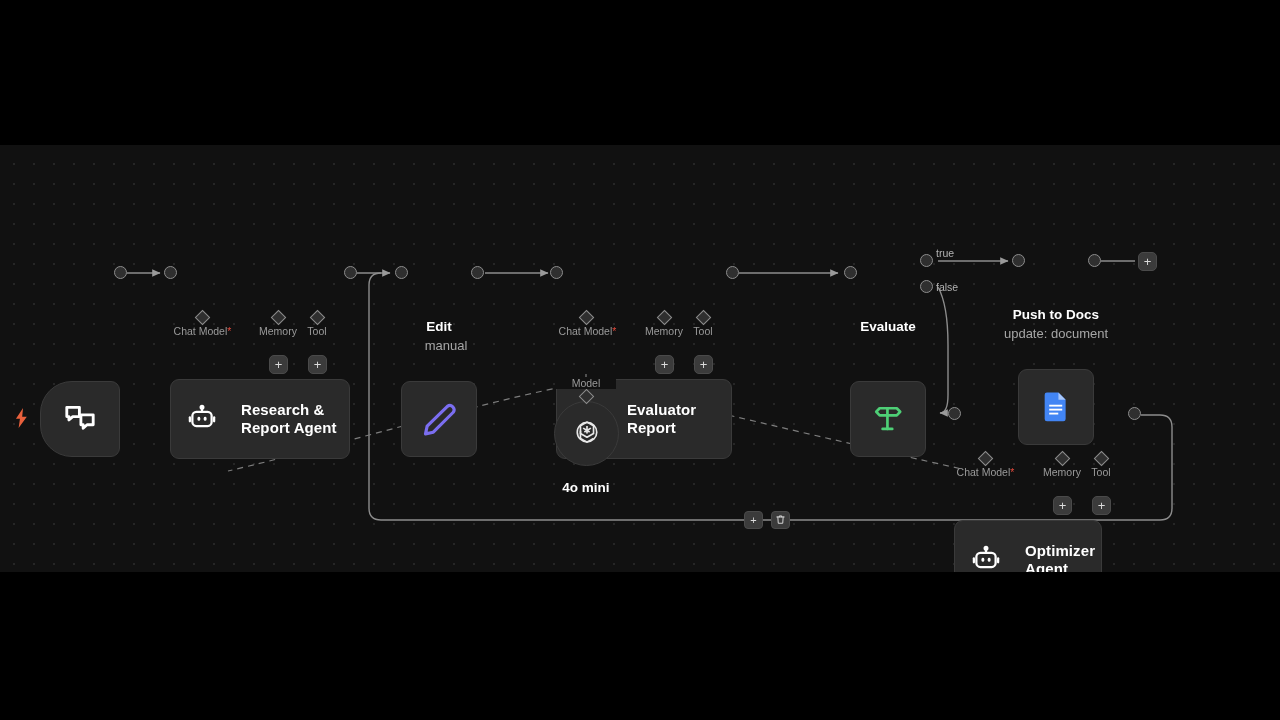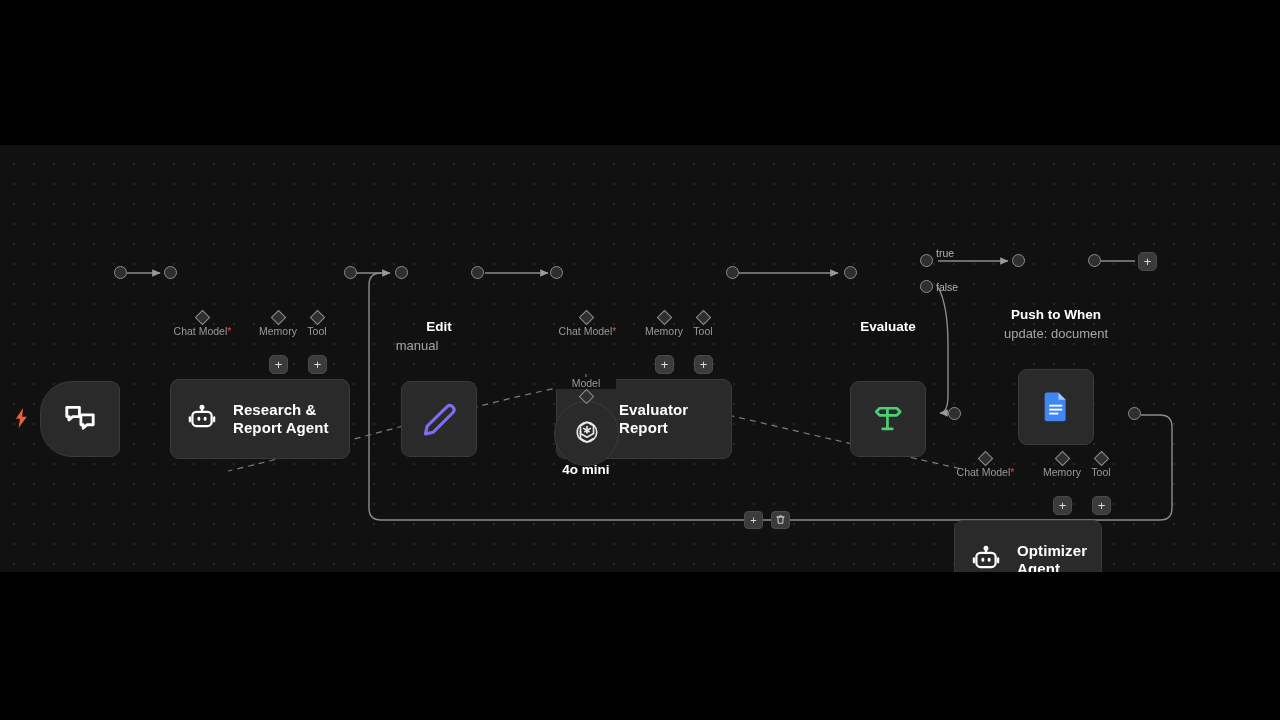--- a/index.html
+++ b/index.html
@@ -31,21 +31,21 @@
   
   .node {
     position: absolute;
     background: #2a2a2a;
     border: 1px solid #3a3a3a;
     border-radius: 9px;
     display: flex; align-items: center;
     z-index: 10;
   }
   .node.square { justify-content: center; }
-  .node.wide { padding-left: 16px; gap: 16px; }
+  .node.wide { padding-left: 16px; gap: 24px; }
 
   .node-title {
     color: #ffffff; font-size: 15px; font-weight: 700; letter-spacing: .1px;
     line-height: 1.18; white-space: pre-line;
   }
 
   .caption {
     position: absolute; z-index: 12;
     text-align: center; color: #ffffff;
     font-size: 13.5px; font-weight: 700; line-height: 1.35;
@@ -186,21 +186,21 @@
     <div class="node square" id="node-edit" style="left:401px; top:236px; width:76px; height:76px;">
       <span>
         <svg class="icon-svg" width="36" height="36" viewBox="0 0 24 24" fill="none" stroke="#7b6ef0" stroke-width="2.1" stroke-linecap="round" stroke-linejoin="round">
           <path d="M17.6 3.6a2.8 2.8 0 0 1 3.9 3.9L8.2 20.8 3 21.9l1.1-5.2z"></path>
         </svg>
       </span>
     </div>
     <div class="port" style="left:395px; top:121px;"></div>
     <div class="port" style="left:471px; top:121px;"></div>
     <div class="caption" style="left:379px; top:173px; width:120px;">Edit</div>
-    <div class="subcaption" style="left:357px; top:192px; width:120px;">manual</div>
+    <div class="subcaption" style="left:386px; top:192px; width:120px;">manual</div>
 
     <div class="node wide" id="node-evaluator" style="left:556px; top:234px; width:176px; height:80px;">
       <span>
         <svg class="icon-svg" width="30" height="30" viewBox="0 0 24 24" fill="none" stroke="#ffffff" stroke-width="1.8" stroke-linecap="round" stroke-linejoin="round">
           <path d="M12 3.2v2.6"></path>
             <circle cx="12" cy="2.6" r="1.1" fill="#ffffff"></circle>
           <rect x="4.3" y="6.2" width="15.4" height="11.4" rx="3.2"></rect>
           <rect x="8.4" y="10.2" width="2.2" height="3.2" rx="1.1" fill="#ffffff" stroke="none"></rect>
           <rect x="13.4" y="10.2" width="2.2" height="3.2" rx="1.1" fill="#ffffff" stroke="none"></rect>
           <path d="M2.3 10.6v3.2"></path>
@@ -247,21 +247,21 @@
           <path d="M13.7 1.8l5.1 5.1h-5.1z" fill="#a8c7fa"></path>
           <rect x="7.2" y="10.4" width="9.2" height="1.3" fill="#ffffff"></rect>
           <rect x="7.2" y="13.2" width="9.2" height="1.3" fill="#ffffff"></rect>
           <rect x="7.2" y="16" width="6.4" height="1.3" fill="#ffffff"></rect>
         </svg>
       </span>
     </div>
     <div class="port" style="left:1012px; top:109px;"></div>
     <div class="port" style="left:1088px; top:109px;"></div>
     <div class="plus-btn" style="left:1138px; top:107px;">+</div>
-    <div class="caption" style="left:996px; top:161px; width:120px;">Push to When</div>
+    <div class="caption" style="left:996px; top:161px; width:120px;">Push to Docs</div>
     <div class="subcaption" style="left:986px; top:180px; width:140px;">update: document</div>
 
     <div class="node wide" id="node-optimizer" style="left:954px; top:375px; width:148px; height:80px;">
       <span>
         <svg class="icon-svg" width="30" height="30" viewBox="0 0 24 24" fill="none" stroke="#ffffff" stroke-width="1.8" stroke-linecap="round" stroke-linejoin="round">
           <path d="M12 3.2v2.6"></path>
             <circle cx="12" cy="2.6" r="1.1" fill="#ffffff"></circle>
           <rect x="4.3" y="6.2" width="15.4" height="11.4" rx="3.2"></rect>
           <rect x="8.4" y="10.2" width="2.2" height="3.2" rx="1.1" fill="#ffffff" stroke="none"></rect>
           <rect x="13.4" y="10.2" width="2.2" height="3.2" rx="1.1" fill="#ffffff" stroke="none"></rect>
@@ -292,21 +292,21 @@
           <path d="M7.1 9.6 7.1 15.3 12 18.1 16.9 15.3"></path>
           <path d="M12 6 12 11.7"></path>
           <path d="M9.1 7.6 14 10.5"></path>
           <path d="M14.9 7.6 10 10.5"></path>
           <circle cx="12" cy="10.6" r="7.3"></circle>
         </svg>
       </span>
     </div>
     <div class="diamond" style="left:581px; top:246px;"></div>
     <div class="sub-label" style="left:556px; top:232px; width:60px; background:#111111;">Model</div>
-    <div class="caption" style="left:526px; top:316px; width:120px;">4o mini</div>
+    <div class="caption" style="left:526px; top:334px; width:120px;">4o mini</div>
 
     <div class="mini-btn" style="left:744px; top:366px;">+</div>
     <div class="mini-btn" style="left:771px; top:366px;">
       <svg class="icon-svg" width="11" height="11" viewBox="0 0 24 24" fill="none" stroke="#dcdcdc" stroke-width="2.1" stroke-linecap="round" stroke-linejoin="round" style="margin:2px auto 0;">
         <path d="M4 6.5h16"></path>
         <path d="M9.4 6.5V4.2h5.2v2.3"></path>
         <path d="M6.2 6.5 7.1 20.2h9.8l.9-13.7"></path>
       </svg>
     </div>
 

